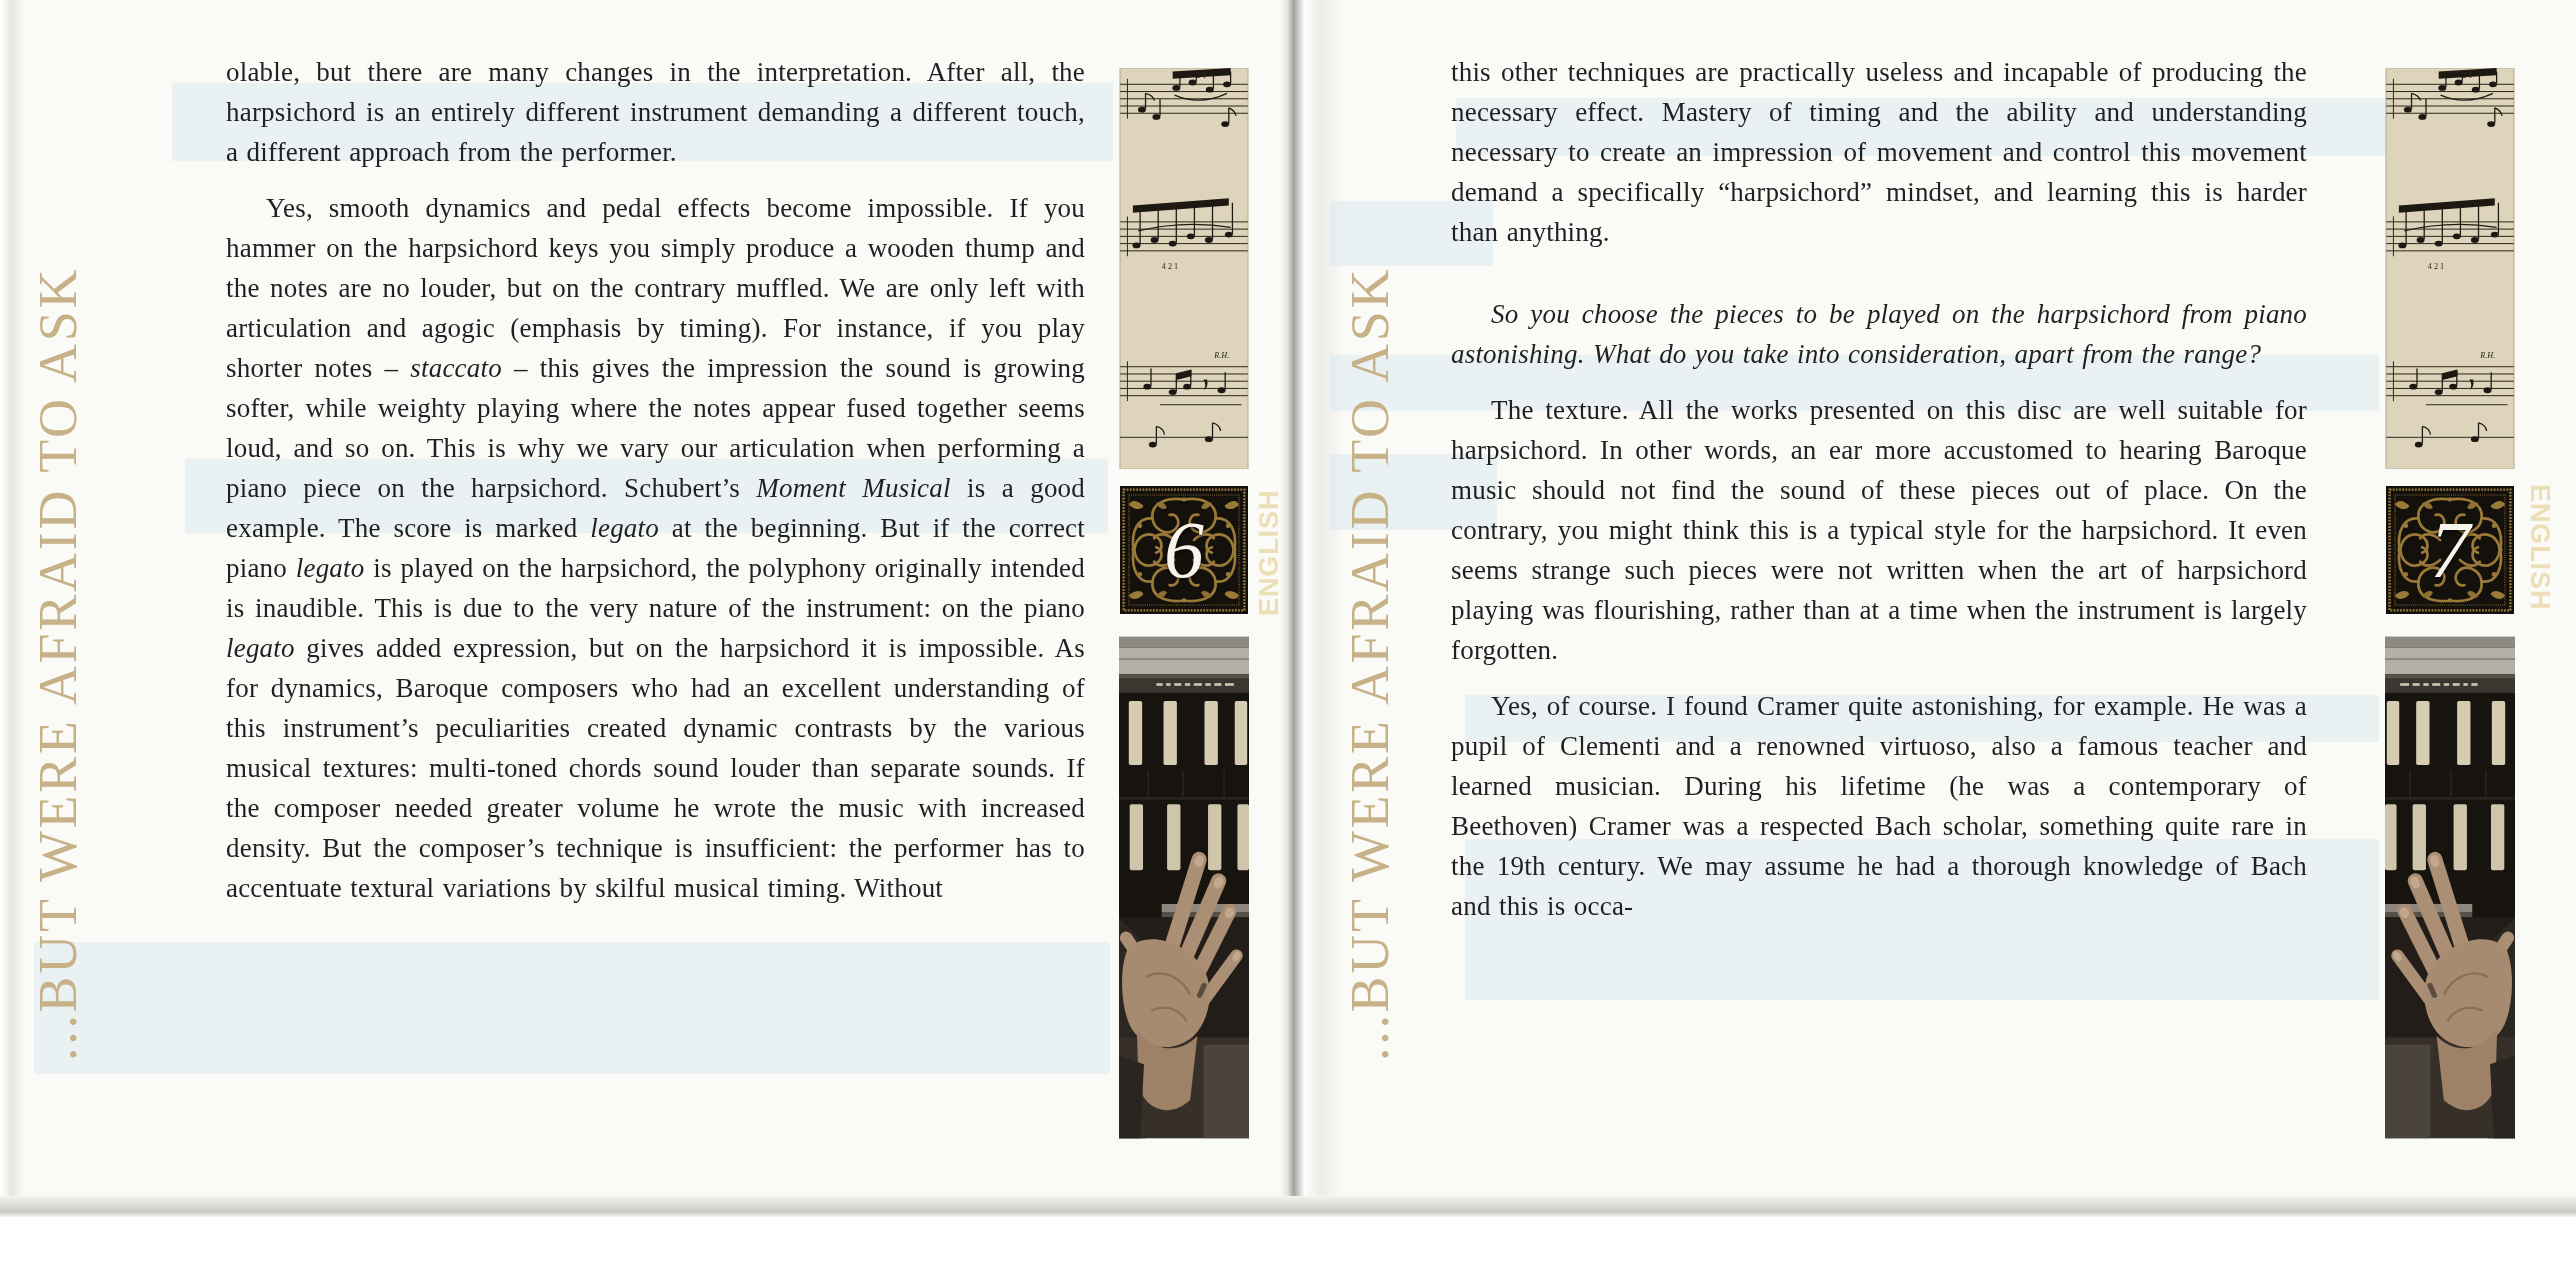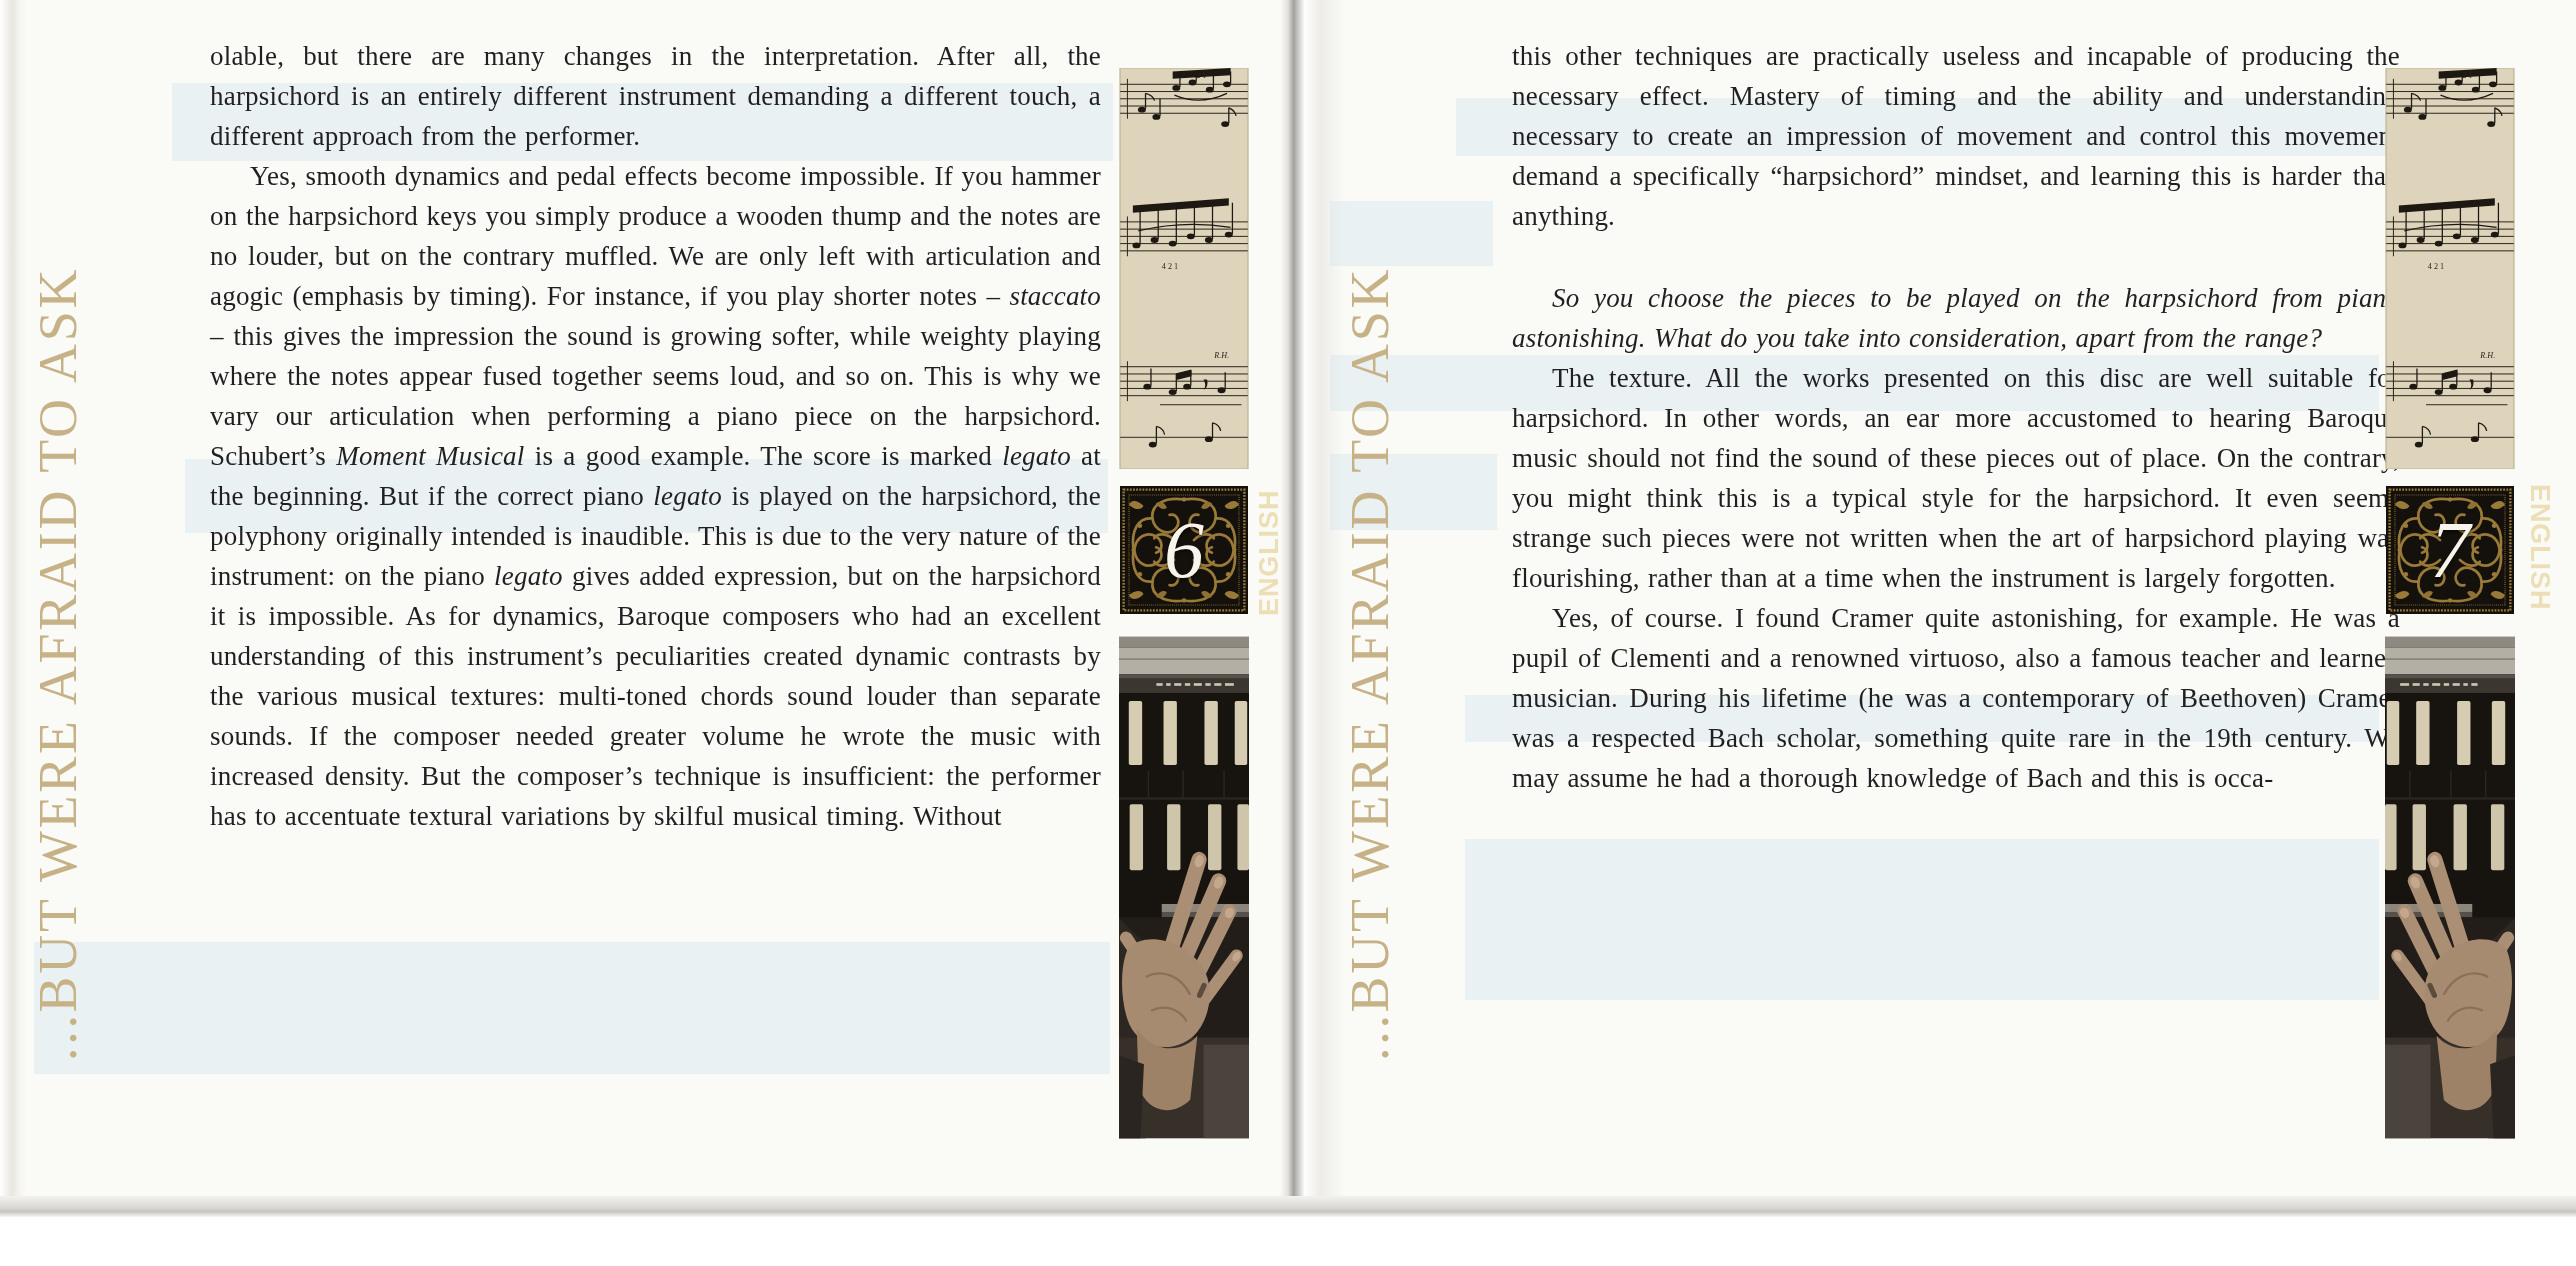--- a/index.html
+++ b/index.html
@@ -20,22 +20,22 @@
   .ghost{position:absolute;background:rgba(213,228,236,0.42);pointer-events:none;}
 
   .margin-text{position:absolute;writing-mode:vertical-rl;transform:rotate(180deg);
     font-size:54px;letter-spacing:2.7px;color:#c7b187;white-space:nowrap;
     font-family:"Liberation Serif","DejaVu Serif",serif;}
   .mt-left{left:27px;top:33px;height:1028px;}
   .mt-right{left:1339px;top:33px;height:1028px;}
 
   .text-col{position:absolute;top:36px;width:891px;}
   .tc-left{left:210px;}
-  .tc-right{left:1512px;width:888px;}
-  .para{margin:0;font-size:27px;line-height:40px;color:#211f22;text-align:justify;
+  .tc-right{left:1435px;width:888px;}
+  .para{margin:16px;font-size:27px;line-height:40px;color:#211f22;text-align:justify;
         letter-spacing:0.2px;word-spacing:1.4px;}
   .para.question{font-style:italic;}
   .para.indent{text-indent:40px;}
   .para.gap{margin-top:42px;}
 
   .media{position:absolute;width:130px;}
   .sheet-wrap{position:absolute;top:68px;left:0;width:130px;height:401px;}
   .tile-wrap{position:absolute;top:486px;left:0;width:130px;height:128px;}
   .kb-wrap{position:absolute;top:633px;left:0;width:130px;height:509px;}
   .media svg{display:block;width:100%;height:100%;}

